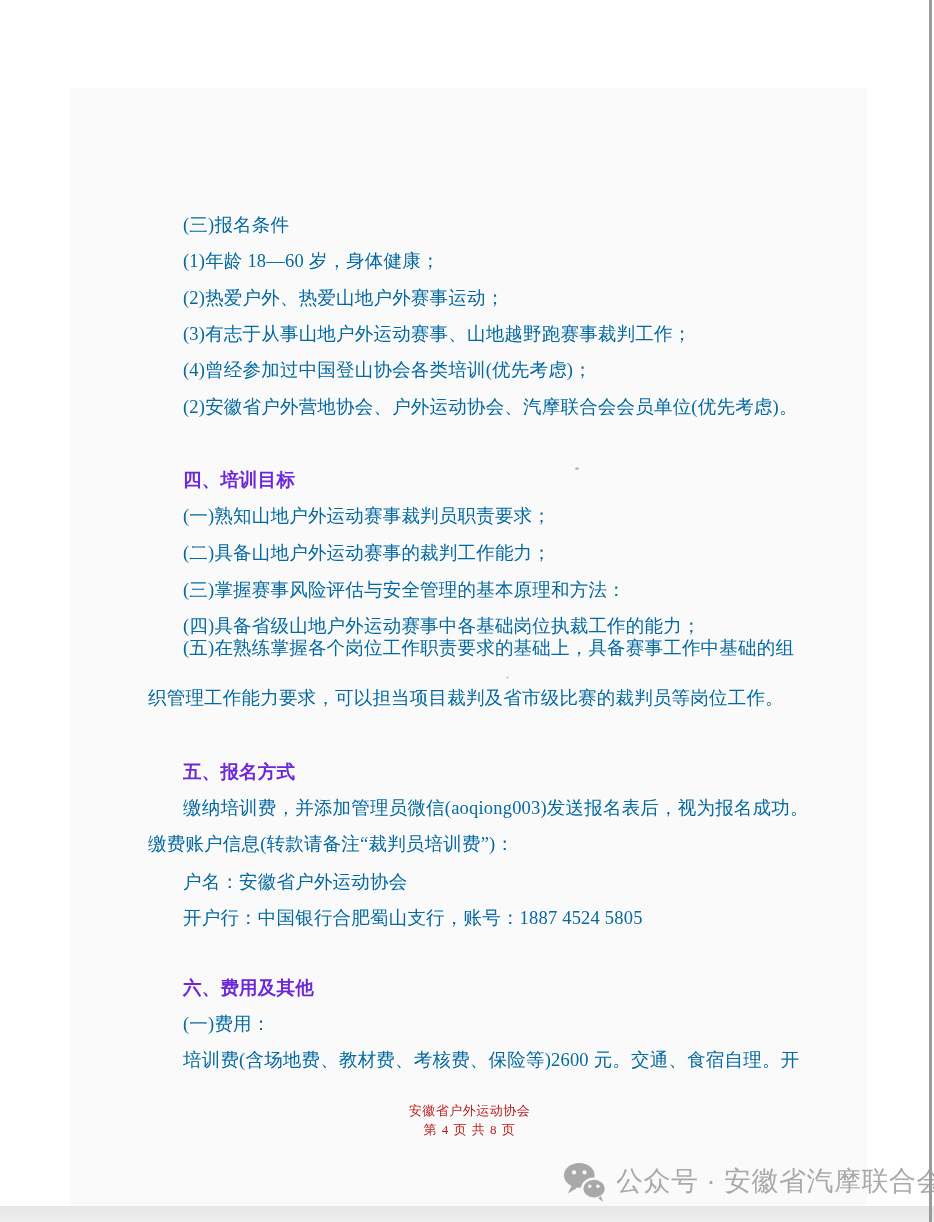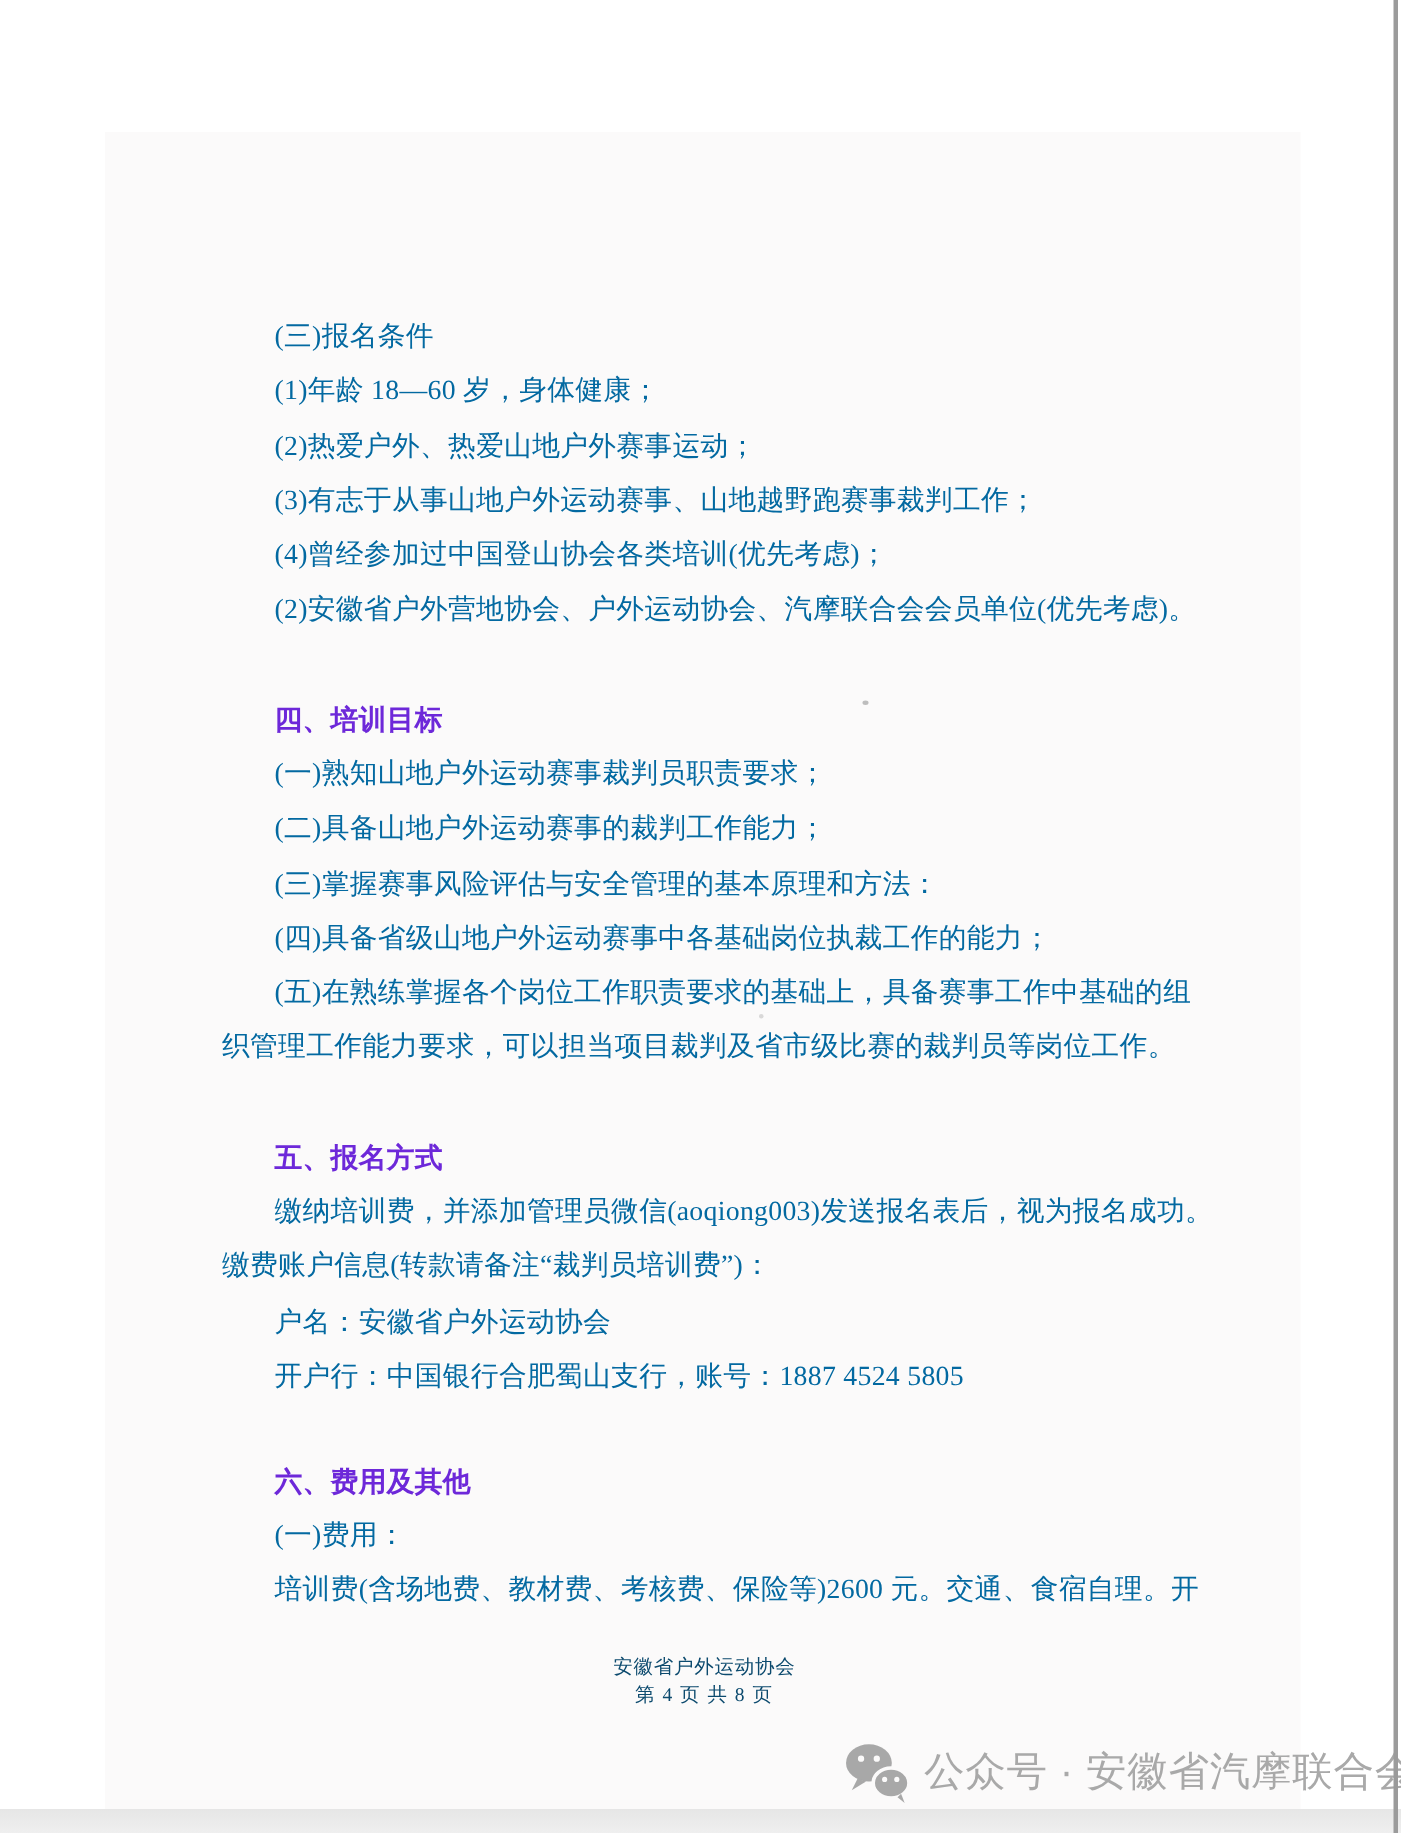--- a/index.html
+++ b/index.html
@@ -17,21 +17,21 @@
     font-size:18.5px; letter-spacing:0.2px; color:#0369a1;
     white-space:nowrap;
   }
   .ind { left:183px; }
   .bold {
     font-weight:700; color:#6d28d9;
     font-family:"Liberation Sans", sans-serif;
   }
   .footer {
     position:absolute; left:148px; top:1101px; width:643px;
-    text-align:center; color:#0c4a6e;
+    text-align:center; color:#b91c1c;
   }
   .footer-org  { font-size:13px; line-height:19px; letter-spacing:0.5px; }
   .footer-page { font-size:13px; line-height:19px; letter-spacing:1px; }
   .watermark {
     position:absolute; left:563px; top:1160px; height:42px;
     display:flex; align-items:center; gap:9px;
   }
   .watermark-text {
     font-family:"Liberation Sans", sans-serif;
     font-size:27px; color:#a9a9a9; letter-spacing:0.5px; white-space:nowrap;
@@ -60,21 +60,21 @@
   <div class="line ind" style="top:285px">(2)热爱户外、热爱山地户外赛事运动；</div>
   <div class="line ind" style="top:321px">(3)有志于从事山地户外运动赛事、山地越野跑赛事裁判工作；</div>
   <div class="line ind" style="top:357px">(4)曾经参加过中国登山协会各类培训(优先考虑)；</div>
   <div class="line ind" style="top:394px">(2)安徽省户外营地协会、户外运动协会、汽摩联合会会员单位(优先考虑)。</div>
 
   <div class="line ind bold" style="top:467px">四、培训目标</div>
   <div class="line ind" style="top:503px">(一)熟知山地户外运动赛事裁判员职责要求；</div>
   <div class="line ind" style="top:540px">(二)具备山地户外运动赛事的裁判工作能力；</div>
   <div class="line ind" style="top:577px">(三)掌握赛事风险评估与安全管理的基本原理和方法：</div>
   <div class="line ind" style="top:613px">(四)具备省级山地户外运动赛事中各基础岗位执裁工作的能力；</div>
-  <div class="line ind" style="top:649px">(五)在熟练掌握各个岗位工作职责要求的基础上，具备赛事工作中基础的组</div>
+  <div class="line ind" style="top:635px">(五)在熟练掌握各个岗位工作职责要求的基础上，具备赛事工作中基础的组</div>
   <div class="line" style="top:685px">织管理工作能力要求，可以担当项目裁判及省市级比赛的裁判员等岗位工作。</div>
 
   <div class="line ind bold" style="top:759px">五、报名方式</div>
   <div class="line ind" style="top:795px">缴纳培训费，并添加管理员微信(aoqiong003)发送报名表后，视为报名成功。</div>
   <div class="line" style="top:831px">缴费账户信息(转款请备注“裁判员培训费”)：</div>
   <div class="line ind" style="top:869px">户名：安徽省户外运动协会</div>
   <div class="line ind" style="top:905px">开户行：中国银行合肥蜀山支行，账号：1887 4524 5805</div>
 
   <div class="line ind bold" style="top:975px">六、费用及其他</div>
   <div class="line ind" style="top:1011px">(一)费用：</div>

